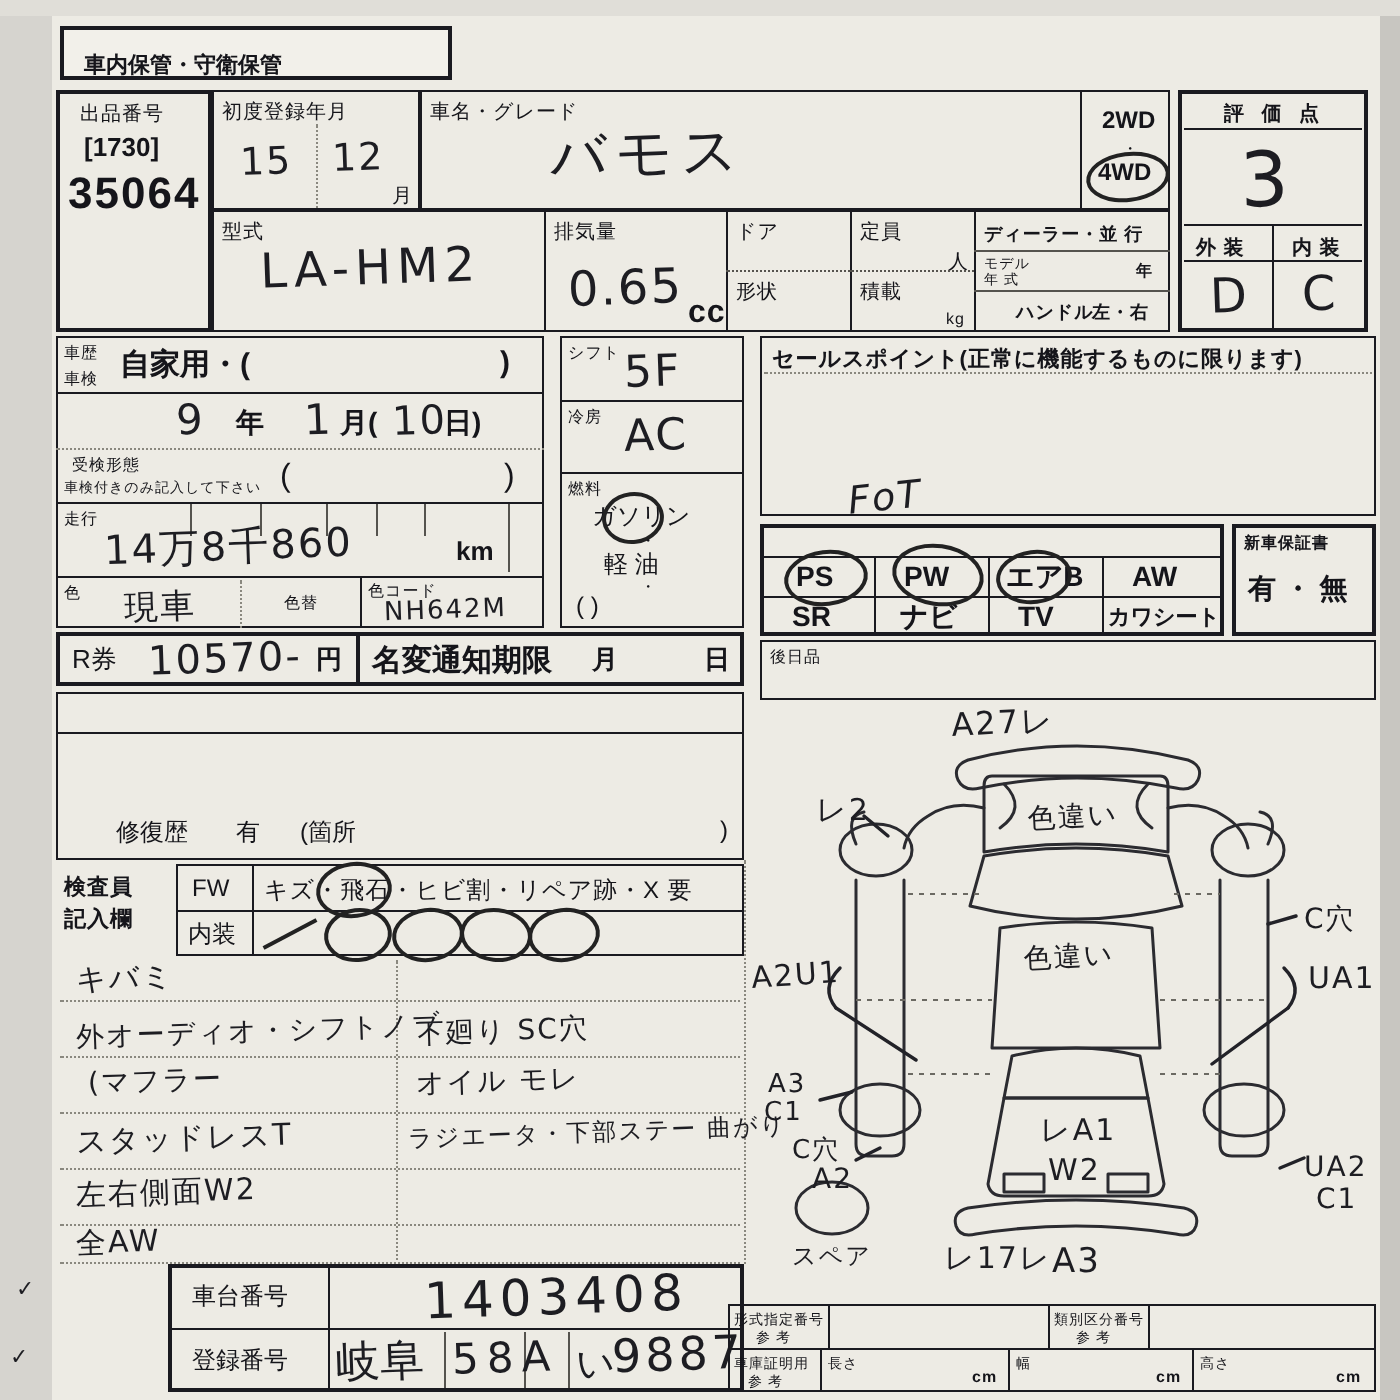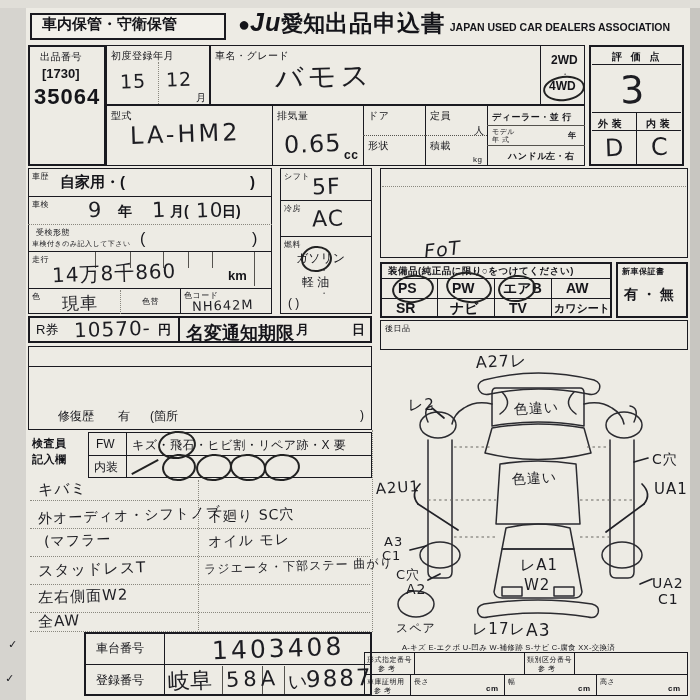--- a/index.html
+++ b/index.html
@@ -32,25 +32,21 @@
 </head>
 <body>
 
 <div id="sheet">
 
   <div class="edge" style="left:0;top:0;width:26px;height:700px;"></div>
   <div class="edge" style="left:690px;top:0;width:10px;height:700px;background:#c8c6c1;"></div>
   <div class="edge" style="left:0;top:0;width:700px;height:8px;background:#e0ded8;"></div>
 
   <div class="b" style="left:30px;top:13px;width:196px;height:27px;border-width:2px;background:#f2f0ea;">
-    <div class="print" style="left:10px;top:0;font-size:15px;">車内保管・守衛保管</div>
-  </div>
-  <div class="nb" style="left:238px;top:8px;width:450px;height:34px;">
-    <span style="font-size:20px;font-weight:bold;">●</span><span style="font-size:25px;font-weight:bold;font-style:italic;letter-spacing:1px;">Ju</span><span style="font-size:22px;font-weight:bold;">愛知</span><span style="font-size:23px;font-weight:bold;letter-spacing:1px;">出品申込書</span>
-    <span style="font-size:10.5px;font-weight:bold;letter-spacing:0;">JAPAN USED CAR DEALERS ASSOCIATION</span>
+    <div class="print" style="left:10px;top:10px;font-size:11px;">車内保管・守衛保管</div>
   </div>
 
   <div class="b bt" style="left:28px;top:45px;width:78px;height:121px;"></div>
   <div class="lbl" style="left:40px;top:50px;">出品番号</div>
   <div class="print" style="left:42px;top:66px;font-size:13px;">[1730]</div>
   <div class="print" style="left:34px;top:84px;font-size:22px;letter-spacing:1px;">35064</div>
 
   <div class="b" style="left:106px;top:45px;width:104px;height:60px;"></div>
   <div class="lbl" style="left:111px;top:49px;">初度登録年月</div>
   <div class="dotv" style="left:158px;top:62px;height:42px;"></div>
@@ -79,21 +75,21 @@
   <div class="nb" style="left:592px;top:130px;width:89px;border-top:1.4px solid #1a1a20;"></div>
   <div class="hw" style="left:605px;top:134px;font-size:24px;">D</div>
   <div class="hw" style="left:651px;top:133px;font-size:24px;">C</div>
 
   <div class="b" style="left:106px;top:105px;width:479px;height:61px;"></div>
   <div class="lbl" style="left:111px;top:109px;">型式</div>
   <div class="hw" style="left:130px;top:120px;font-size:24px;letter-spacing:3px;">LA-HM2</div>
   <div class="nb" style="left:272px;top:105px;height:61px;border-left:1.4px solid #1a1a20;"></div>
   <div class="lbl" style="left:277px;top:109px;">排気量</div>
   <div class="hw" style="left:284px;top:130px;font-size:24px;">0.65</div>
-  <div class="lbl bold" style="left:344px;top:148px;font-size:12px;">cc</div>
+  <div class="lbl bold" style="left:344px;top:148px;font-size:16px;">cc</div>
   <div class="nb" style="left:363px;top:105px;height:61px;border-left:1.4px solid #1a1a20;"></div>
   <div class="lbl" style="left:368px;top:109px;">ドア</div>
   <div class="nb" style="left:363px;top:135px;width:62px;border-top:1px dotted #55534e;"></div>
   <div class="lbl" style="left:368px;top:139px;">形状</div>
   <div class="nb" style="left:425px;top:105px;height:61px;border-left:1.4px solid #1a1a20;"></div>
   <div class="lbl" style="left:430px;top:109px;">定員</div>
   <div class="lbl" style="left:474px;top:124px;">人</div>
   <div class="nb" style="left:425px;top:135px;width:62px;border-top:1px dotted #55534e;"></div>
   <div class="lbl" style="left:430px;top:139px;">積載</div>
   <div class="lbl sm" style="left:473px;top:155px;">kg</div>
@@ -107,21 +103,21 @@
   <div class="lbl sm bold" style="left:508px;top:150px;font-size:9px;">ハンドル</div>
   <div class="lbl sm bold" style="left:546px;top:150px;font-size:9px;">左・右</div>
 
   <div class="b" style="left:28px;top:168px;width:244px;height:146px;"></div>
 
   <div class="lbl sm" style="left:32px;top:171px;">車歴</div>
   <div class="print" style="left:60px;top:173px;font-size:15px;">自家用・(</div>
   <div class="print" style="left:250px;top:173px;font-size:15px;">)</div>
   <div class="nb" style="left:28px;top:196px;width:244px;border-top:1.4px solid #1a1a20;"></div>
 
-  <div class="lbl sm" style="left:32px;top:199px;">車検</div>
+  <div class="lbl sm" style="left:32px;top:184px;">車検</div>
   <div class="hw" style="left:88px;top:198px;font-size:21px;">9</div>
   <div class="print" style="left:118px;top:203px;font-size:14px;">年</div>
   <div class="hw" style="left:152px;top:198px;font-size:21px;">1</div>
   <div class="print" style="left:170px;top:203px;font-size:14px;">月(</div>
   <div class="hw" style="left:196px;top:198px;font-size:20px;">10</div>
   <div class="print" style="left:222px;top:203px;font-size:14px;">日)</div>
   <div class="dotline" style="left:28px;top:224px;width:244px;"></div>
 
   <div class="lbl sm" style="left:36px;top:227px;">受検形態</div>
   <div class="lbl xs" style="left:32px;top:239px;">車検付きのみ記入して下さい</div>
@@ -146,45 +142,45 @@
   <div class="lbl sm" style="left:142px;top:296px;">色替</div>
   <div class="nb" style="left:180px;top:288px;height:26px;border-left:1.4px solid #1a1a20;"></div>
   <div class="lbl sm" style="left:184px;top:290px;">色コード</div>
   <div class="hw" style="left:192px;top:298px;font-size:13px;">NH642M</div>
 
   <div class="b bt" style="left:28px;top:316px;width:344px;height:27px;"></div>
   <div class="print" style="left:36px;top:321px;font-size:13px;font-weight:normal;">R券</div>
   <div class="hw" style="left:74px;top:317px;font-size:20px;">10570-</div>
   <div class="print" style="left:158px;top:321px;font-size:13px;">円</div>
   <div class="nb" style="left:178px;top:316px;height:27px;border-left:2px solid #1a1a20;"></div>
-  <div class="print" style="left:186px;top:321px;font-size:18px;">名変通知期限</div>
+  <div class="print" style="left:186px;top:321px;font-size:15px;">名変通知期限</div>
   <div class="print" style="left:296px;top:321px;font-size:13px;">月</div>
   <div class="print" style="left:352px;top:321px;font-size:13px;">日</div>
 
   <div class="b" style="left:280px;top:168px;width:92px;height:146px;"></div>
   <div class="lbl sm" style="left:284px;top:171px;">シフト</div>
   <div class="hw" style="left:312px;top:174px;font-size:22px;">5F</div>
   <div class="nb" style="left:280px;top:200px;width:92px;border-top:1.4px solid #1a1a20;"></div>
   <div class="lbl sm" style="left:284px;top:203px;">冷房</div>
   <div class="hw" style="left:312px;top:206px;font-size:22px;">AC</div>
   <div class="nb" style="left:280px;top:236px;width:92px;border-top:1.4px solid #1a1a20;"></div>
   <div class="lbl sm" style="left:284px;top:239px;font-family:Liberation Mono, monospace;">燃料</div>
   <div class="print" style="left:296px;top:250px;font-size:12px;font-weight:normal;">ガソリン</div>
   <div class="circle" style="left:301px;top:246px;width:27px;height:22px;"></div>
   <div class="lbl sm" style="left:320px;top:265px;">・</div>
   <div class="print" style="left:302px;top:274px;font-size:12px;font-weight:normal;">軽 油</div>
   <div class="lbl sm" style="left:320px;top:288px;">・</div>
   <div class="print" style="left:288px;top:296px;font-size:12px;font-weight:normal;letter-spacing:0;">(            )</div>
 
   <div class="b" style="left:380px;top:168px;width:308px;height:90px;"></div>
+  <div class="lbl bold" style="left:386px;top:172px;font-size:11px;">セールスポイント(正常に機能するものに限ります)</div>
   <div class="dotline" style="left:382px;top:186px;width:304px;"></div>
   <div class="hw" style="left:424px;top:238px;font-size:19px;transform:rotate(-6deg);font-style:italic;">FoT</div>
 
   <div class="b bt" style="left:380px;top:262px;width:232px;height:56px;"></div>
-  <div class="lbl sm bold" style="left:388px;top:265px;font-size:9.5px;">装備品(純正品に限り○をつけてください)</div>
   <div class="nb" style="left:380px;top:278px;width:232px;border-top:1.2px solid #1a1a20;"></div>
   <div class="nb" style="left:380px;top:298px;width:232px;border-top:1.2px solid #1a1a20;"></div>
   <div class="nb" style="left:437px;top:278px;height:40px;border-left:1.2px solid #1a1a20;"></div>
   <div class="nb" style="left:494px;top:278px;height:40px;border-left:1.2px solid #1a1a20;"></div>
   <div class="nb" style="left:551px;top:278px;height:40px;border-left:1.2px solid #1a1a20;"></div>
   <div class="print" style="left:398px;top:280px;font-size:14px;">PS</div>
   <div class="print" style="left:452px;top:280px;font-size:14px;">PW</div>
   <div class="print" style="left:503px;top:280px;font-size:14px;">エアB</div>
   <div class="print" style="left:566px;top:280px;font-size:14px;">AW</div>
   <div class="print" style="left:396px;top:300px;font-size:14px;">SR</div>
@@ -327,21 +323,20 @@
       <text class="hwt" x="24" y="280" font-size="12">スペア</text>
       <text class="hwt" x="148" y="218" font-size="15">レA1</text>
       <text class="hwt" x="152" y="238" font-size="15">W2</text>
       <text class="hwt" x="280" y="236" font-size="14">UA2</text>
       <text class="hwt" x="286" y="252" font-size="14">C1</text>
       <text class="hwt" x="100" y="282" font-size="15">レ17レ</text>
       <text class="hwt" x="154" y="284" font-size="17">A3</text>
     </g>
   </svg>
 
-  <div class="lbl xs" style="left:402px;top:643px;font-size:7.5px;letter-spacing:.3px;">A-キズ E-エクボ U-凹み W-補修跡 S-サビ C-腐食 XX-交換済</div>
   <div class="b" style="left:364px;top:652px;width:324px;height:44px;"></div>
   <div class="nb" style="left:364px;top:674px;width:324px;border-top:1.2px solid #1a1a20;"></div>
   <div class="lbl xs" style="left:367px;top:655px;">形式指定番号</div>
   <div class="lbl xs" style="left:378px;top:664px;">参 考</div>
   <div class="nb" style="left:414px;top:652px;height:22px;border-left:1.2px solid #1a1a20;"></div>
   <div class="nb" style="left:524px;top:652px;height:22px;border-left:1.2px solid #1a1a20;"></div>
   <div class="lbl xs" style="left:527px;top:655px;">類別区分番号</div>
   <div class="lbl xs" style="left:538px;top:664px;">参 考</div>
   <div class="nb" style="left:574px;top:652px;height:22px;border-left:1.2px solid #1a1a20;"></div>
   <div class="lbl xs" style="left:367px;top:677px;">車庫証明用</div>

